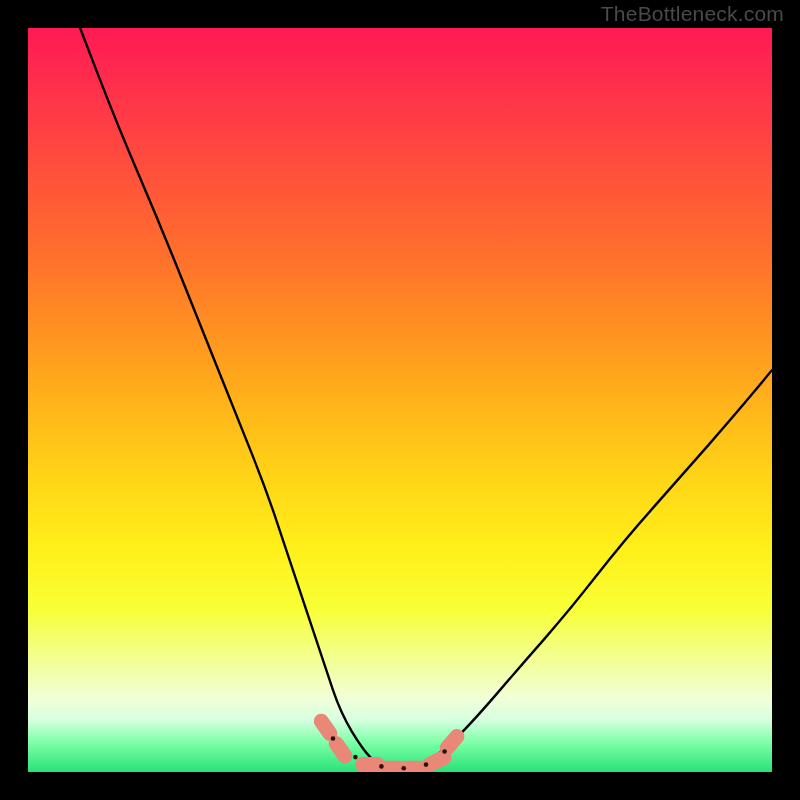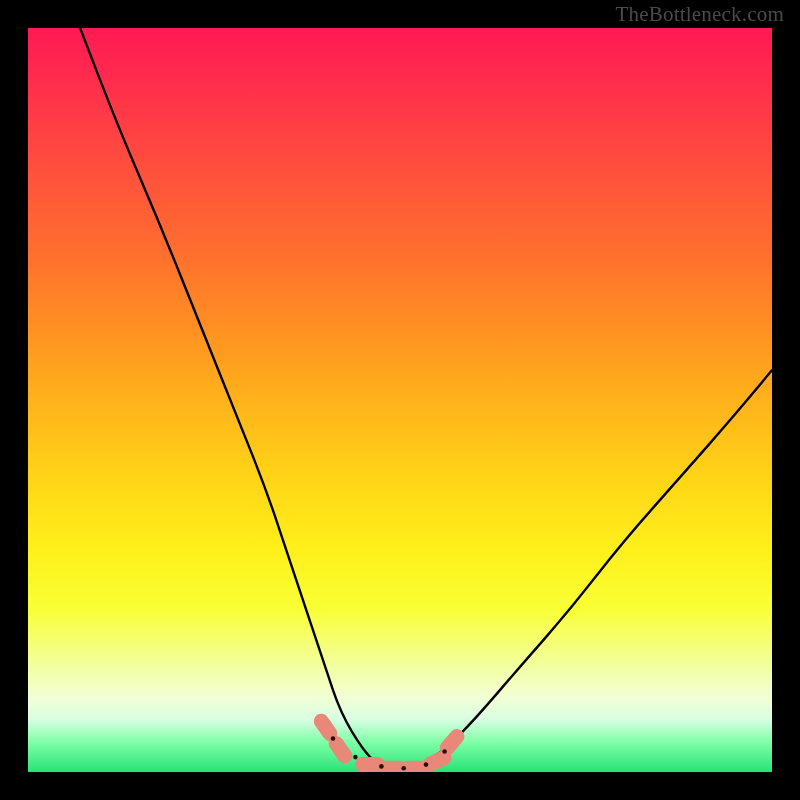--- a/index.html
+++ b/index.html
@@ -21,21 +21,20 @@
   }
   .watermark {
     position: absolute;
     top: 2px;
     right: 16px;
     color: #4a4a4a;
     font-size: 21px;
     font-weight: 500;
     letter-spacing: 0.2px;
     z-index: 50;
-    font-family: Liberation Serif, serif;
   }
   .plot-area {
     position: absolute;
     top: 28px;
     left: 28px;
     width: 744px;
     height: 744px;
     overflow: hidden;
   }
   .gradient-bg {

